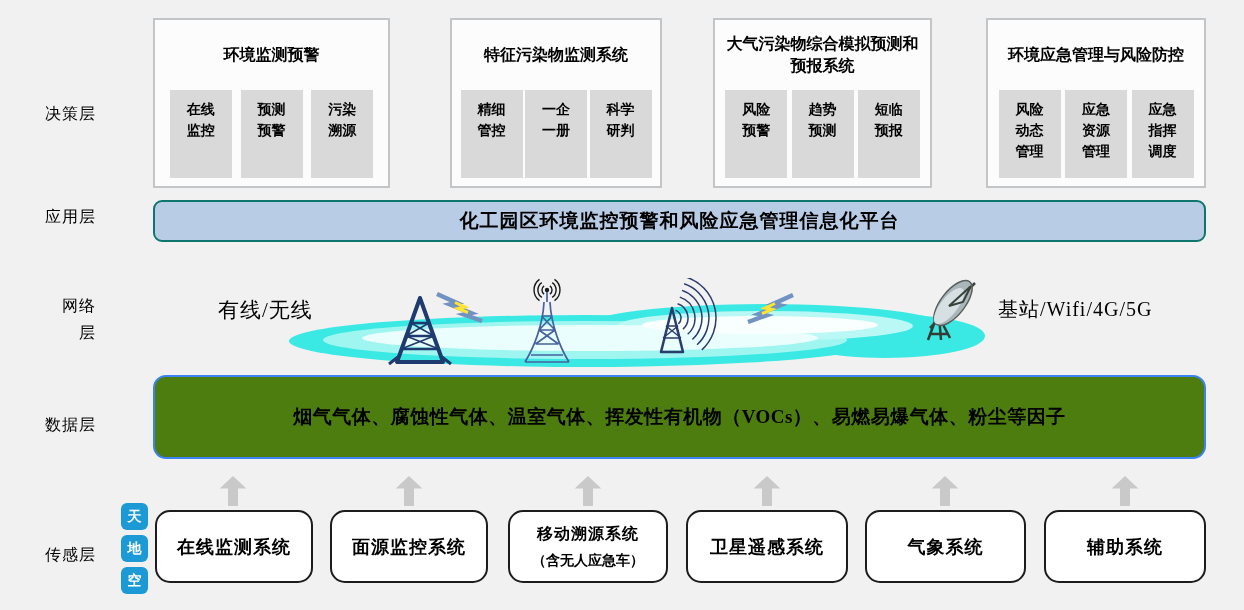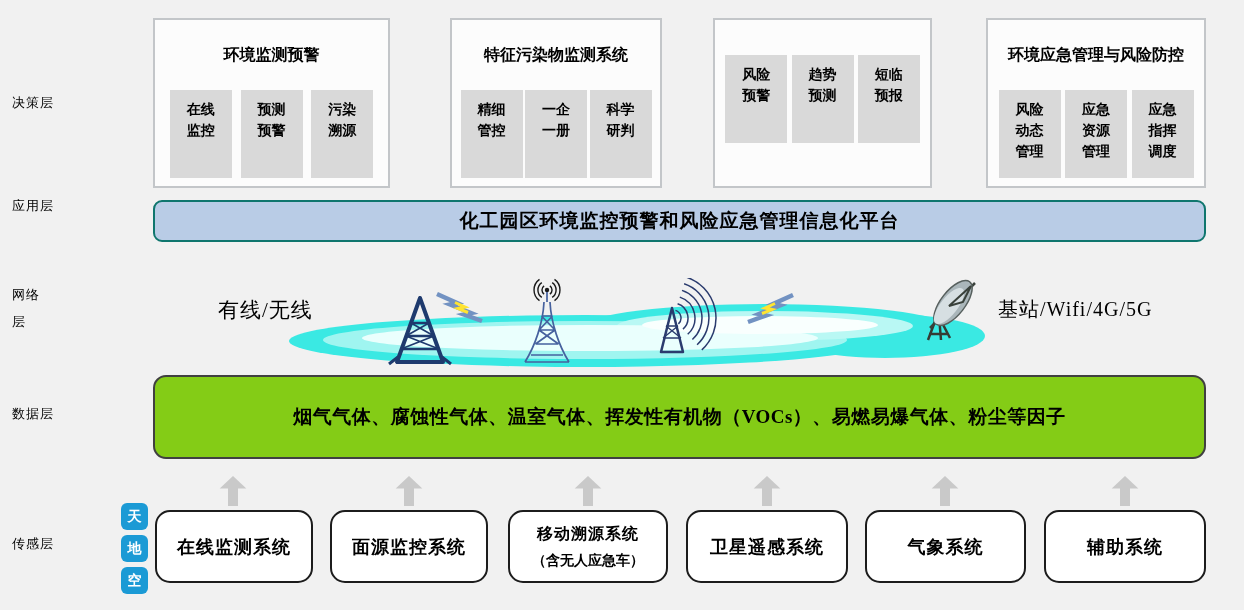--- a/index.html
+++ b/index.html
@@ -2,23 +2,23 @@
 <html><head>
 <meta charset="utf-8">
 <style>
   html,body{margin:0;padding:0;background:#e8e8e8;}
   .canvas{
     position:relative;width:1244px;height:610px;background:#f1f1f1;overflow:hidden;
     font-family:"Liberation Sans","DejaVu Sans",sans-serif;color:#000;
   }
   
   .layer-label{
-    position:absolute;left:12px;width:84px;text-align:left;
-    font-family:"Liberation Serif","DejaVu Serif",serif;
-    font-size:13px;letter-spacing:1px;white-space:pre-line;line-height:27px;
+    position:absolute;left:12px;width:84px;text-align:right;
+    font-family:"Liberation Serif","DejaVu Serif",serif;
+    font-size:16px;letter-spacing:1px;white-space:pre-line;line-height:27px;margin-top:11px;
   }
   
   .group{
     position:absolute;top:18px;height:170px;background:#fcfcfc;
     border:2px solid #c3c6c9;box-sizing:border-box;
     display:flex;flex-direction:column;
   }
   .group-title{
     height:70px;display:flex;align-items:center;justify-content:center;
     font-size:16px;font-weight:700;text-align:center;line-height:22px;padding:0 10px;
@@ -43,21 +43,21 @@
   
   .net-label{
     position:absolute;top:296px;
     font-family:"Liberation Serif","DejaVu Serif",serif;
     font-size:21px;letter-spacing:1px;
   }
   .netsvg{position:absolute;left:285px;top:278px;}
   
   .databar{
     position:absolute;left:153px;top:375px;width:1053px;height:84px;
-    background:#84cc16;border:2px solid #404040;border-radius:13px;box-sizing:border-box;
+    background:#4d7c0f;border:2px solid #3b82f6;border-radius:13px;box-sizing:border-box;
     display:flex;align-items:center;justify-content:center;
     font-family:"Liberation Serif","DejaVu Serif",serif;
     font-size:19px;font-weight:700;letter-spacing:.5px;padding:0 20px;text-align:center;
   }
   
   .arrow{position:absolute;top:476px;width:30px;height:30px;}
   .badge{
     position:absolute;left:121px;width:27px;height:27px;background:#1b9ad5;
     border-radius:6px;color:#fff;font-size:14px;font-weight:700;
     display:flex;align-items:center;justify-content:center;
@@ -99,20 +99,21 @@
     <div class="subrow">
       <div class="subbox">精细
 管控</div>
       <div class="subbox">一企
 一册</div>
       <div class="subbox">科学
 研判</div>
     </div>
   </div>
   <div class="group" style="left:713px;width:219px">
+    <div class="group-title">大气污染物综合模拟预测和预报系统</div>
     <div class="subrow">
       <div class="subbox">风险
 预警</div>
       <div class="subbox">趋势
 预测</div>
       <div class="subbox">短临
 预报</div>
     </div>
   </div>
   <div class="group" style="left:986px;width:220px">

